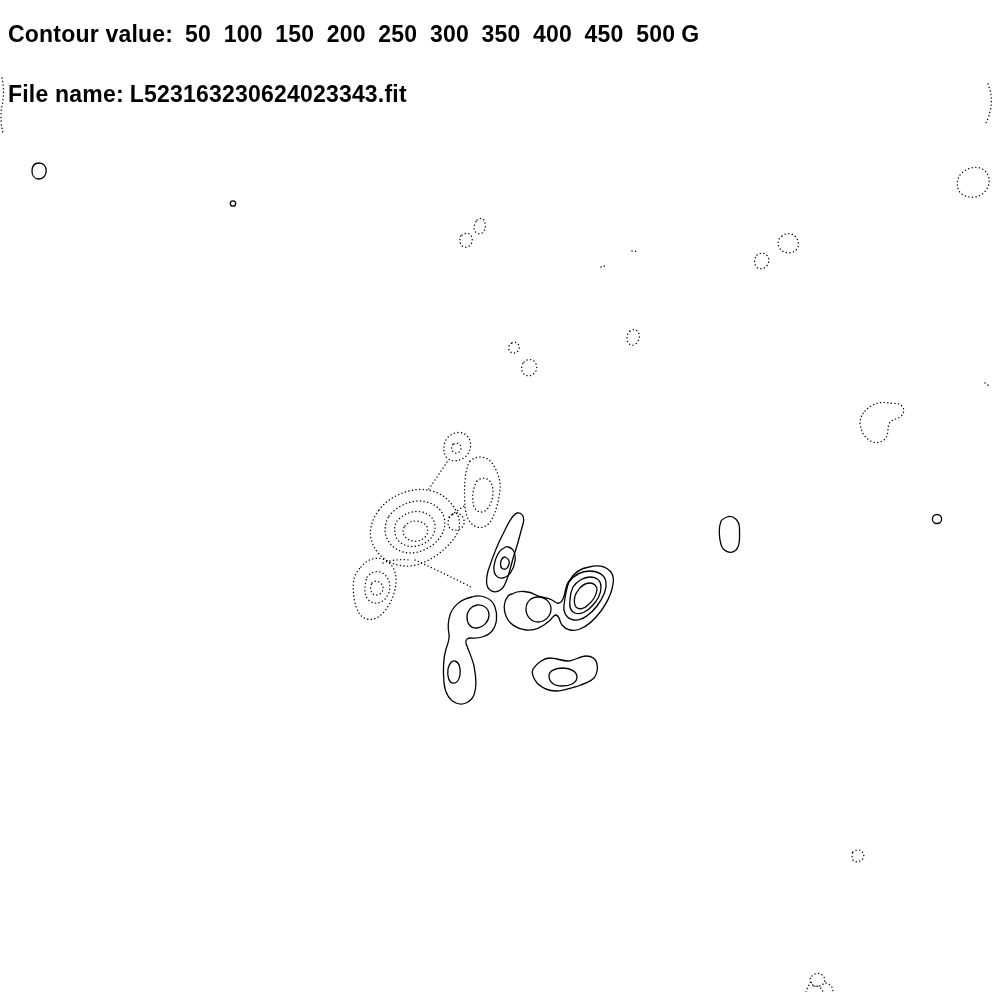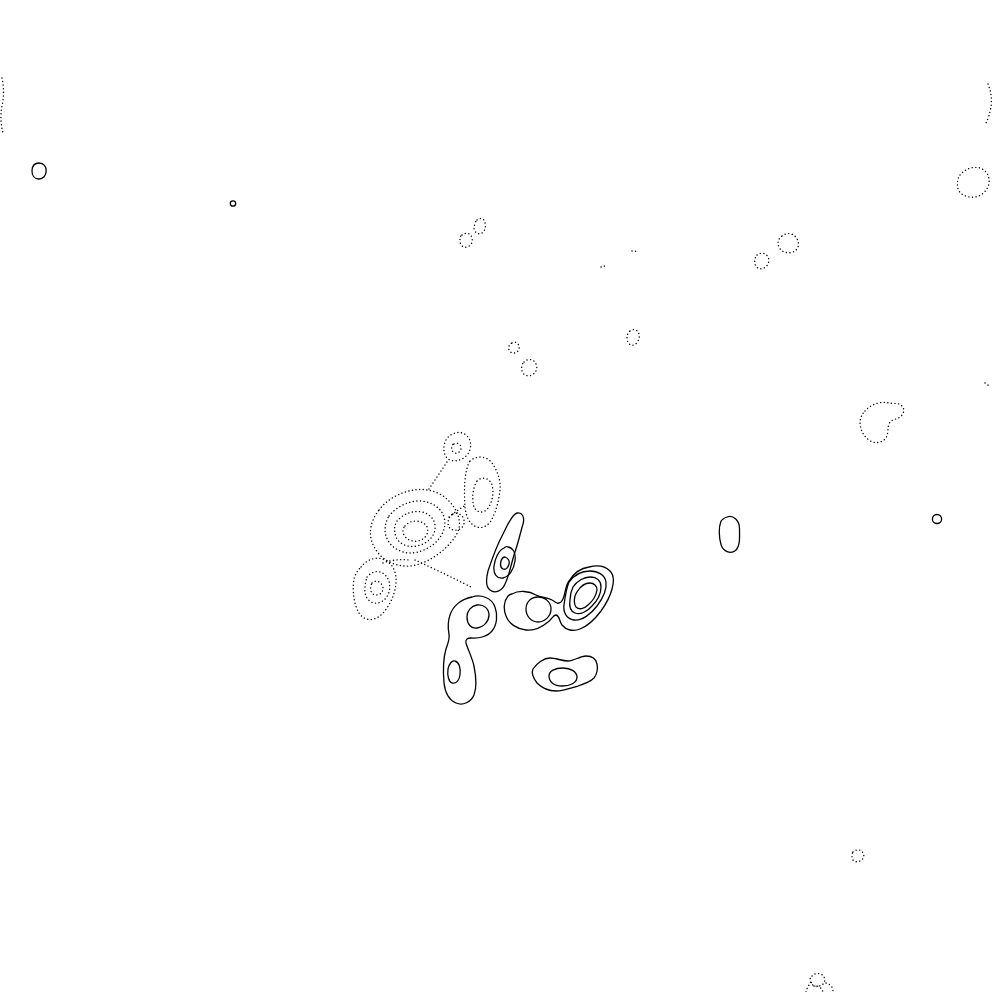--- a/index.html
+++ b/index.html
@@ -75,16 +75,22 @@
       <path d="M 988 84 C 991 91 992 99 991 107 C 990 113 988 119 986 123" class="dotted" stroke="#000000"></path>
       <path d="M 985 383 C 986 383 988 385 989 386" class="dotted" stroke="#000000"></path>
       <path d="M 865 411 C 871 404 881 401 889 403 C 893 404 898 402 902 406 C 905 409 904 414 900 417 C 896 420 891 419 889 424 C 887 429 889 435 885 439 C 881 443 874 444 869 440 C 863 436 860 429 860 421 C 861 417 862 414 865 411 Z" class="dotted" stroke="#000000"></path>
       <path d="M 853 852 C 856 849 861 849 863 853 C 865 856 863 860 860 861 C 856 863 852 861 852 857 C 852 855 852 853 853 852 Z" class="dotted" stroke="#000000"></path>
       <path d="M 812 976 C 816 972 822 973 824 977 C 826 981 824 985 819 986 C 814 987 810 984 810 980 C 810 978 811 977 812 976 Z" class="dotted" stroke="#000000"></path>
       <path d="M 826 983 C 830 984 833 987 833 991" class="dotted" stroke="#000000"></path>
       <path d="M 806 992 C 807 988 809 984 812 982 M 814 986 C 818 985 822 988 823 992" class="dotted" stroke="#000000"></path>
       <path d="M 2 78 C 4 87 4 97 2 106 C 0 115 1 125 3 133" class="dotted" stroke="#000000"></path>
     </svg>
 
+  <div class="hdr-line" id="hdr1">
+    <span class="lbl">Contour value:</span><span class="vals">50 100 150 200 250 300 350 400 450 500</span><span class="unit">G</span>
+  </div>
 
 
+  <div class="hdr-line" id="hdr3">
+    <span class="lbl">File name:</span><span>L523163230624023343.fit</span>
+  </div>
 
 </div>
 
 </body></html>

